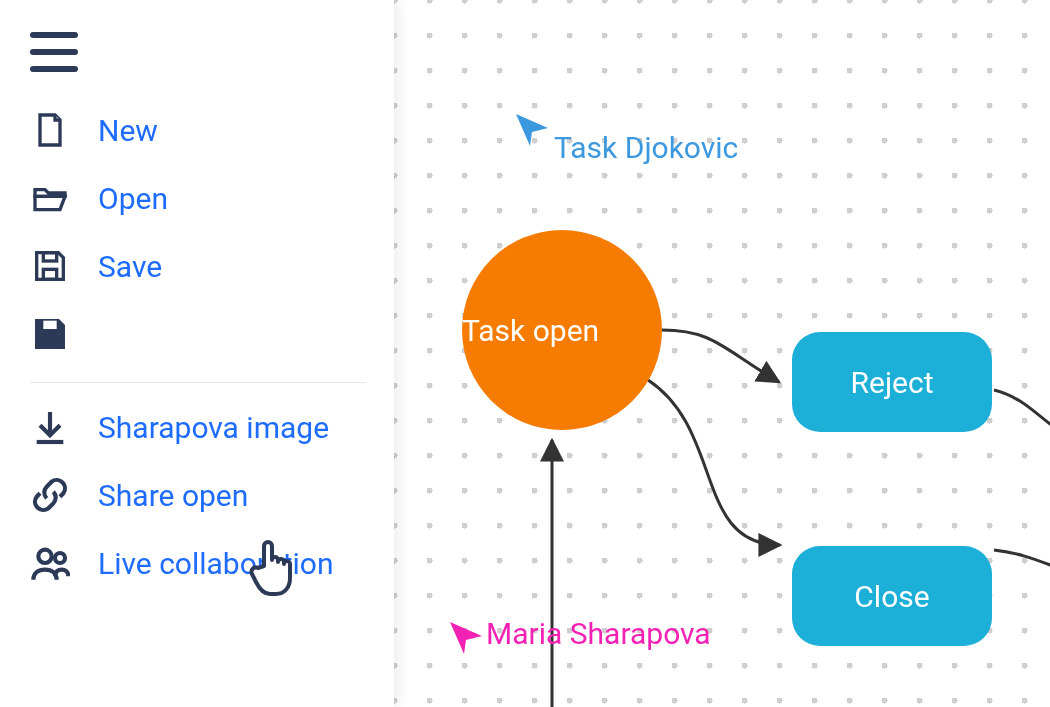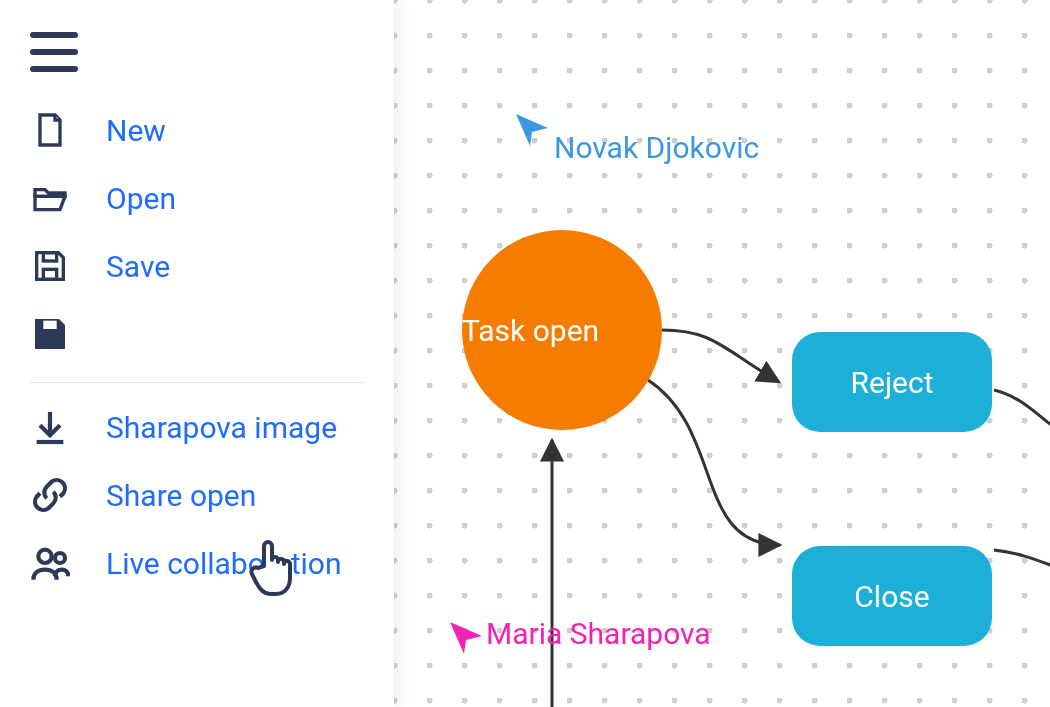--- a/index.html
+++ b/index.html
@@ -44,21 +44,21 @@
   }
   .hamburger div {
     height: 6px;
     background: #2c3a58;
     border-radius: 3px;
   }
 
   .menu-item {
     display: flex;
     align-items: center;
-    gap: 36px;
+    gap: 28px;
     padding: 14px 0;
     cursor: pointer;
   }
   .menu-item .icon-box {
     width: 40px;
     height: 40px;
     display: flex;
     align-items: center;
     justify-content: center;
   }
@@ -159,21 +159,21 @@
 
   <div class="node-pill" style="left:398px; top:518px;margin-top:28px;">
     <span>Close</span>
   </div>
 
   <div class="cursor-ptr" style="left:118px; top:110px;">
     <svg width="40" height="40" viewBox="0 0 40 40">
       <path d="M4 4 L36 18 L20 22 L18 36 Z" fill="#3c98df"></path>
     </svg>
   </div>
-  <div class="cursor-label-blue" style="left:160px; top:130px;">Novak Djokovic</div>
+  <div class="cursor-label-blue" style="left:160px; top:130px;">Task Djokovic</div>
 
   <div class="cursor-ptr" style="left:52px; top:618px;">
     <svg width="40" height="40" viewBox="0 0 40 40">
       <path d="M4 4 L36 18 L20 22 L18 36 Z" fill="#f321b4"></path>
     </svg>
   </div>
   <div class="cursor-label-pink" style="left:92px; top:616px;">Maria Sharapova</div>
 
 </div>
 

